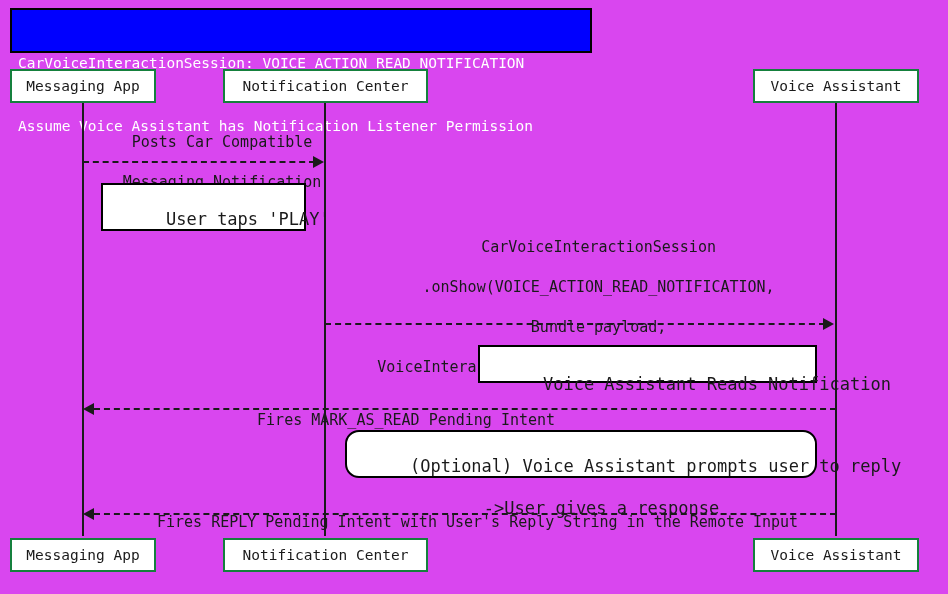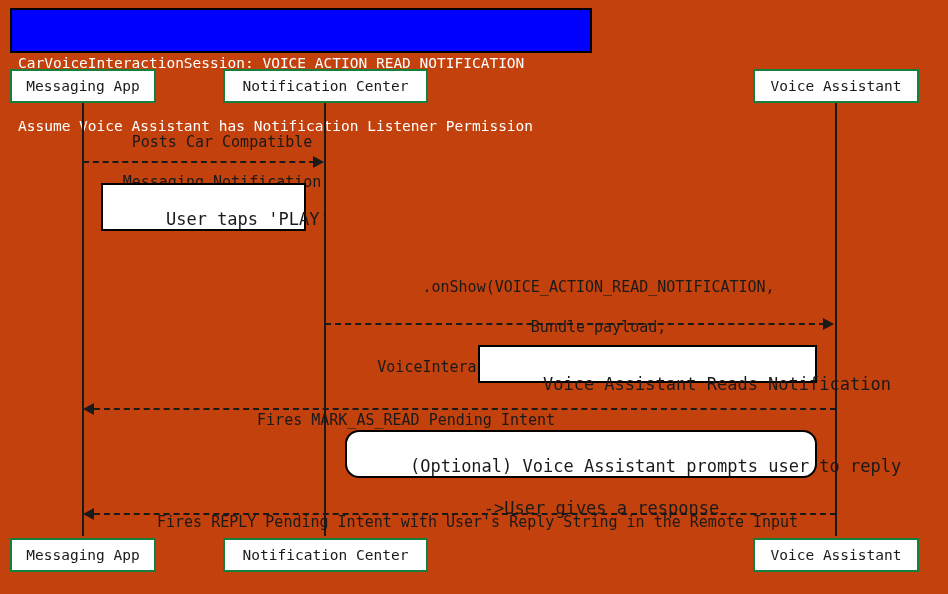--- a/index.html
+++ b/index.html
@@ -4,21 +4,21 @@
 <style>
   html, body {
     margin: 0;
     padding: 0;
     background: #ffffff;
   }
   #canvas {
     position: relative;
     width: 948px;
     height: 594px;
-    background: #c2410c;
+    background: #d946ef;
     font-family: "DejaVu Sans Mono", "Liberation Mono", monospace;
     overflow: hidden;
   }
 
   
   .title-banner {
     position: absolute;
     left: 10px;
     top: 8px;
     width: 582px;
@@ -133,21 +133,21 @@
     <span>Messaging Notification</span>
   </div>
   <div class="arrow-line" style="left:83px; top:161px; width:232px;"></div>
   <div class="arrow-head right" style="left:313px; top:156px;"></div>
 
   <div class="note" style="left:101px; top:183px; width:205px; height:48px;">
     <span>User taps 'PLAY'</span><br>
   </div>
 
   <div class="msg-label" style="left:326px; top:217px; width:509px;">
-    <br>
+    <span>CarVoiceInteractionSession</span><br>
     <span>.onShow(VOICE_ACTION_READ_NOTIFICATION,</span><br>
     <span>Bundle payload,</span><br>
     <span>VoiceInteractionSession.SHOW_SOURCE_NOTIFICATION)</span>
   </div>
   <div class="arrow-line" style="left:325px; top:323px; width:500px;"></div>
   <div class="arrow-head right" style="left:823px; top:318px;"></div>
 
   <div class="note" style="left:478px; top:345px; width:339px; height:38px; line-height:23px;">
     <span>Voice Assistant Reads Notification</span>
   </div>

